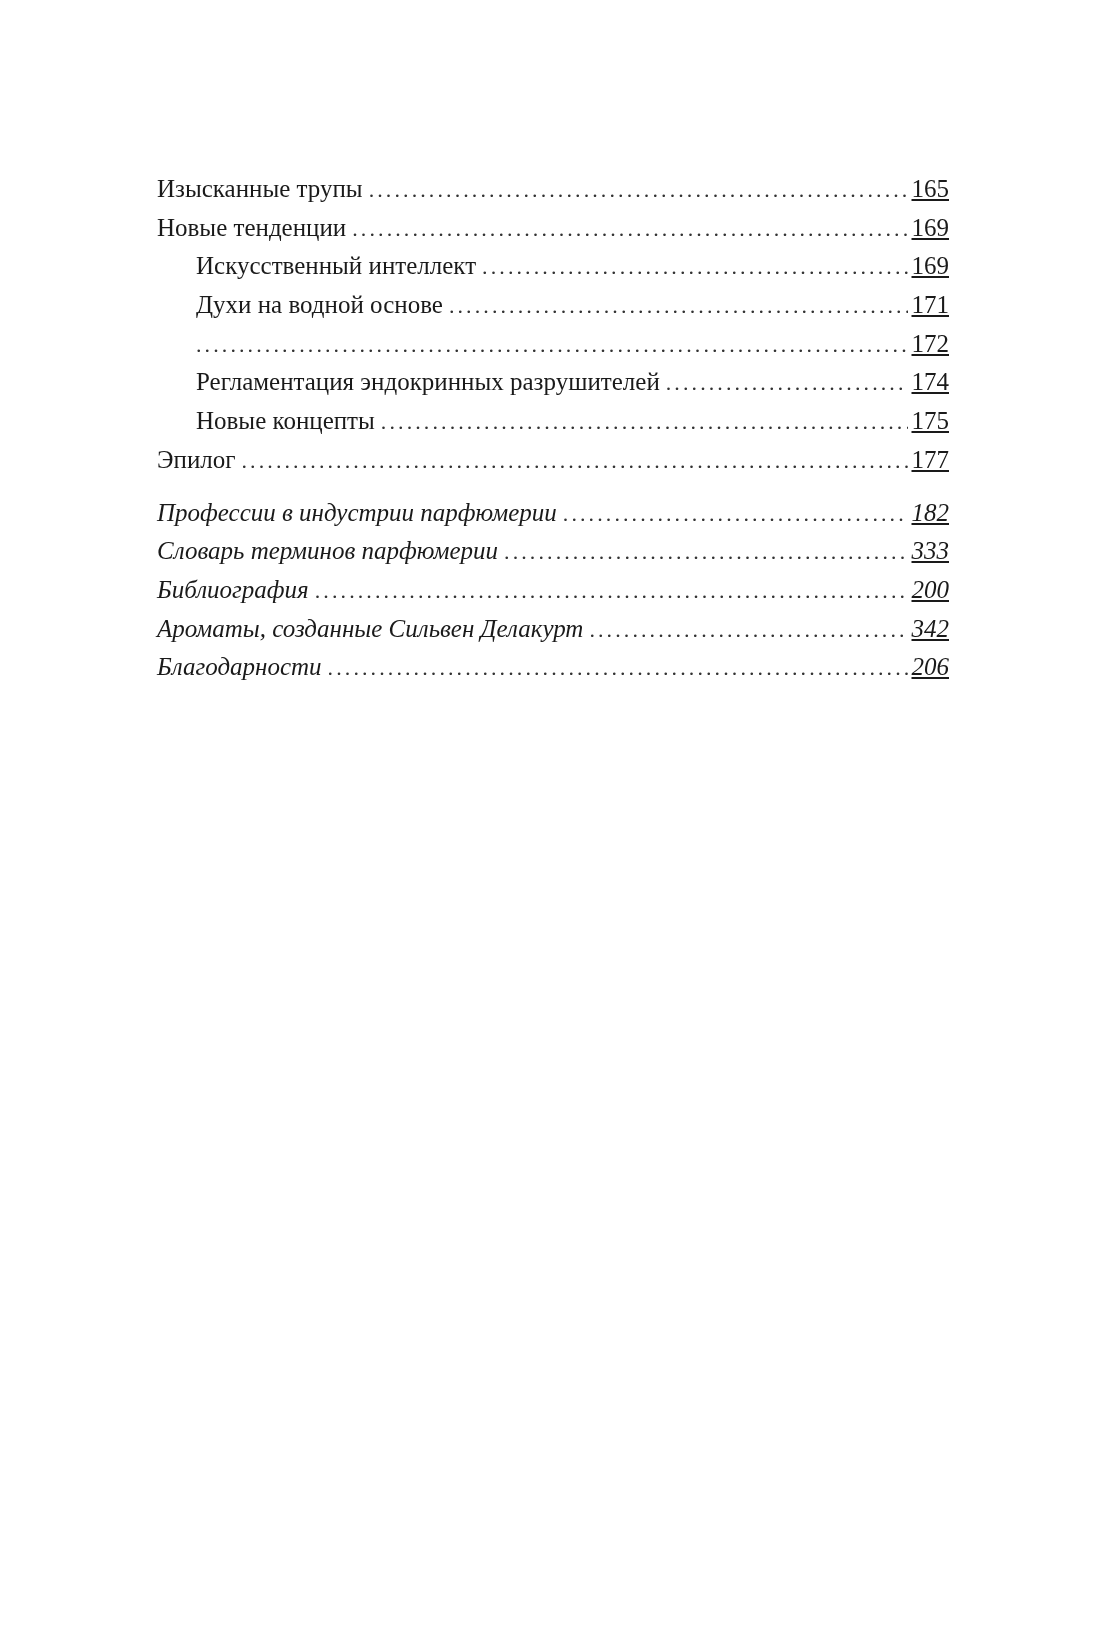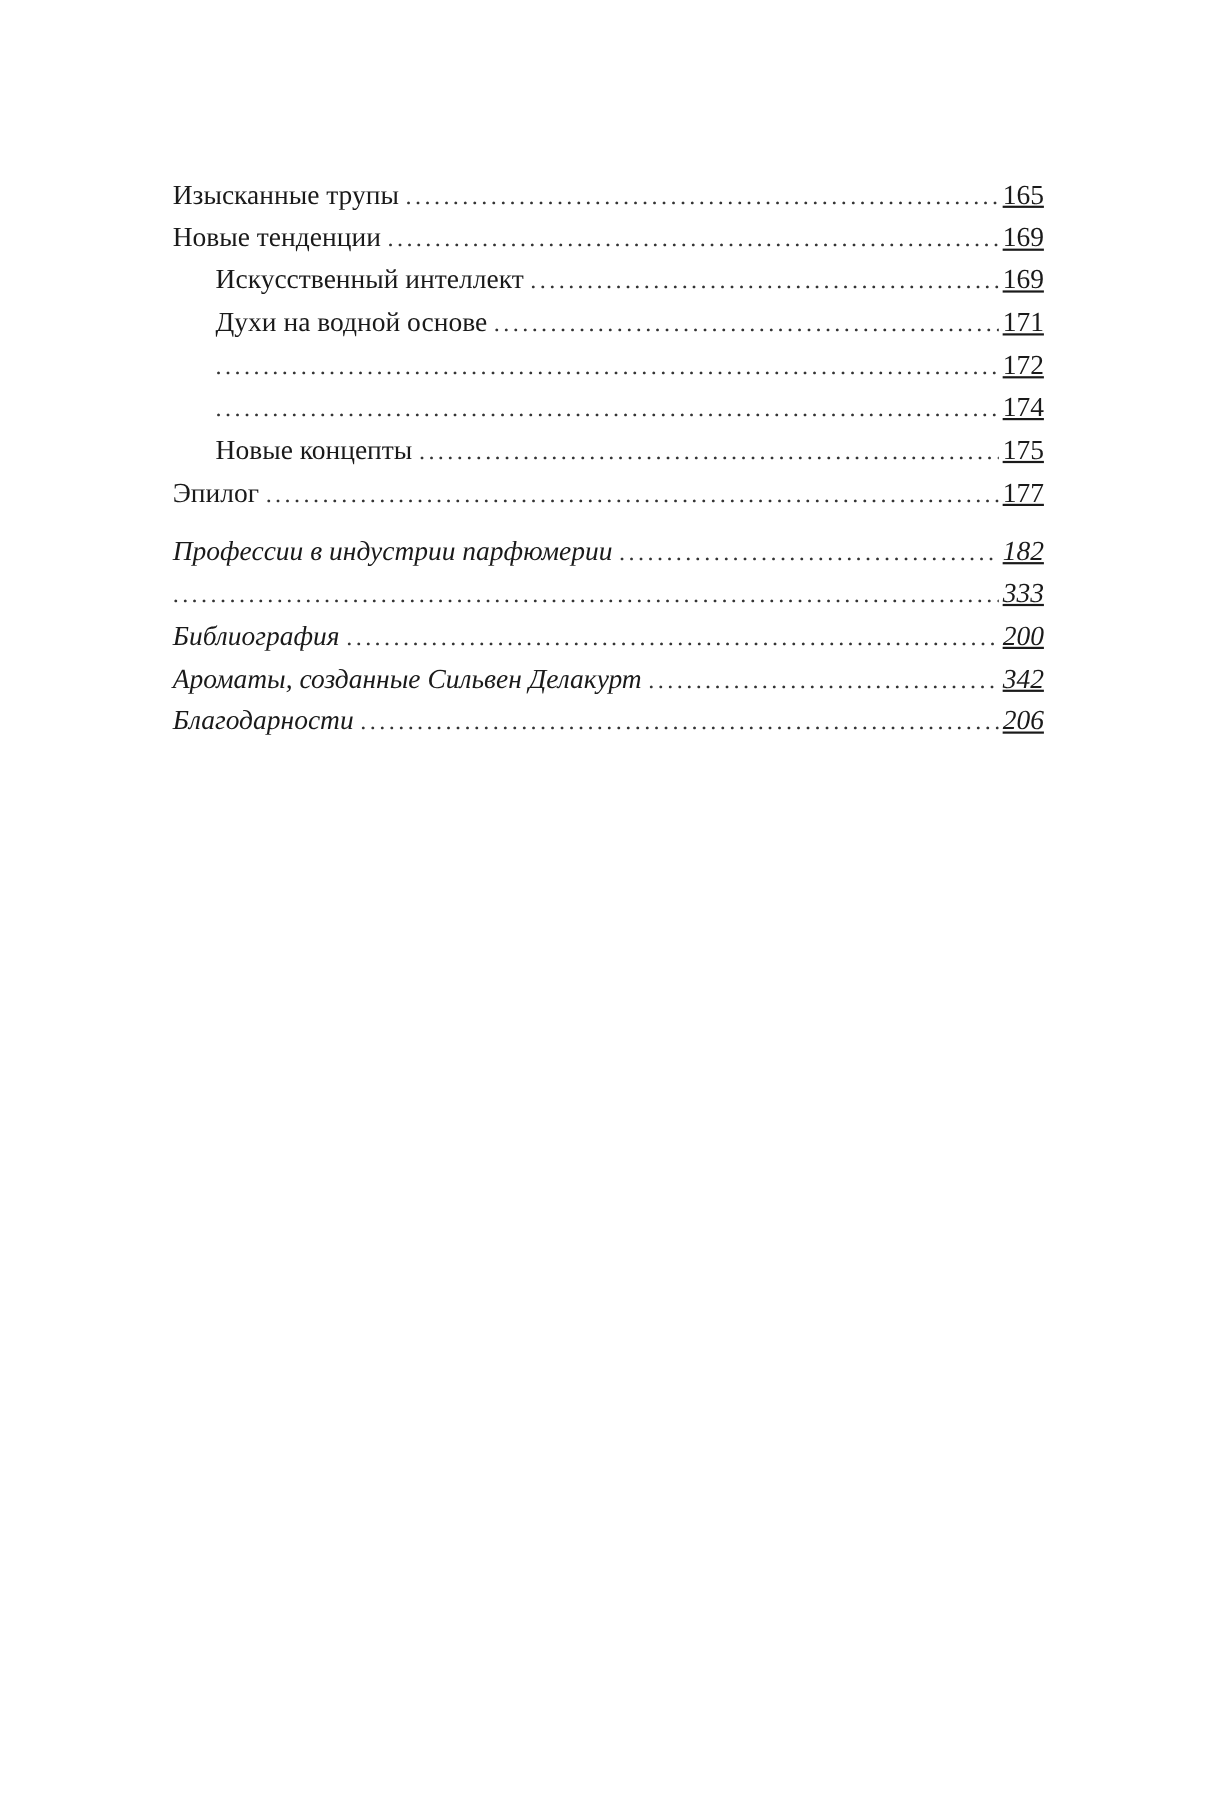--- a/index.html
+++ b/index.html
@@ -1,18 +1,18 @@
 <!DOCTYPE html>
 <html><head>
 <meta charset="utf-8">
 <style>
   html, body { margin: 0; padding: 0; background: #ffffff; }
   body { width: 1100px; height: 1649px; position: relative; overflow: hidden;
          font-family: "Liberation Serif", "DejaVu Serif", serif; color: #1a1a1a; }
-  .toc { position: absolute; left: 157px; width: 792px; top: 159px; }
+  .toc { position: absolute; left: 157px; width: 792px; top: 170px; }
   .row { display: flex; align-items: baseline; height: 38.7px; font-size: 25px; line-height: 38.7px; white-space: nowrap; }
   .row.indent { padding-left: 39px; }
   .row.italic { font-style: italic; text-align: right; }
   .title { flex: 0 0 auto; padding-right: 6px; }
   .leader { flex: 1 1 auto; overflow: hidden; color: #333; letter-spacing: 2.2px; font-style: normal; font-size: 22px; }
   .leader::before { content: ". . . . . . . . . . . . . . . . . . . . . . . . . . . . . . . . . . . . . . . . . . . . . . . . . . . . . . . . . . . . . . . . . . . . . . . . . . . . . . . . . . . . . . . . . . . . . . . . . . . . . . . . . . . . . . . . . . . . . . . . . . . . . . . . . . . . . . . . . . . . . . . . . . . . . . . . . . . . . . . . . . . . . . . . . . . . . . . . . . . . . . . . . . . . . . . . . . . . . . . . . . . . . . . . . . . . . . . . . . . . . . . . . . . . ."; letter-spacing: -1.2px; }
   .page { flex: 0 0 auto; padding-left: 4px; text-decoration: underline; }
   .gap { height: 14px; }
 </style>
 </head>
@@ -37,20 +37,21 @@
   <div class="row indent">
     <span class="title">Духи на водной основе</span>
     <span class="leader"></span>
     <span class="page">171</span>
   </div>
   <div class="row indent">
     <span class="leader"></span>
     <span class="page">172</span>
   </div>
   <div class="row indent">
+    <span class="title">Регламентация эндокринных разрушителей</span>
     <span class="leader"></span>
     <span class="page">174</span>
   </div>
   <div class="row indent">
     <span class="title">Новые концепты</span>
     <span class="leader"></span>
     <span class="page">175</span>
   </div>
   <div class="row">
     <span class="title">Эпилог</span>
@@ -59,20 +60,21 @@
   </div>
 
   <div class="gap"></div>
 
   <div class="row italic">
     <span class="title">Профессии в индустрии парфюмерии</span>
     <span class="leader"></span>
     <span class="page">182</span>
   </div>
   <div class="row italic">
+    <span class="title">Словарь терминов парфюмерии</span>
     <span class="leader"></span>
     <span class="page">333</span>
   </div>
   <div class="row italic">
     <span class="title">Библиография</span>
     <span class="leader"></span>
     <span class="page">200</span>
   </div>
   <div class="row italic">
     <span class="title">Ароматы, созданные Сильвен Делакурт</span>

